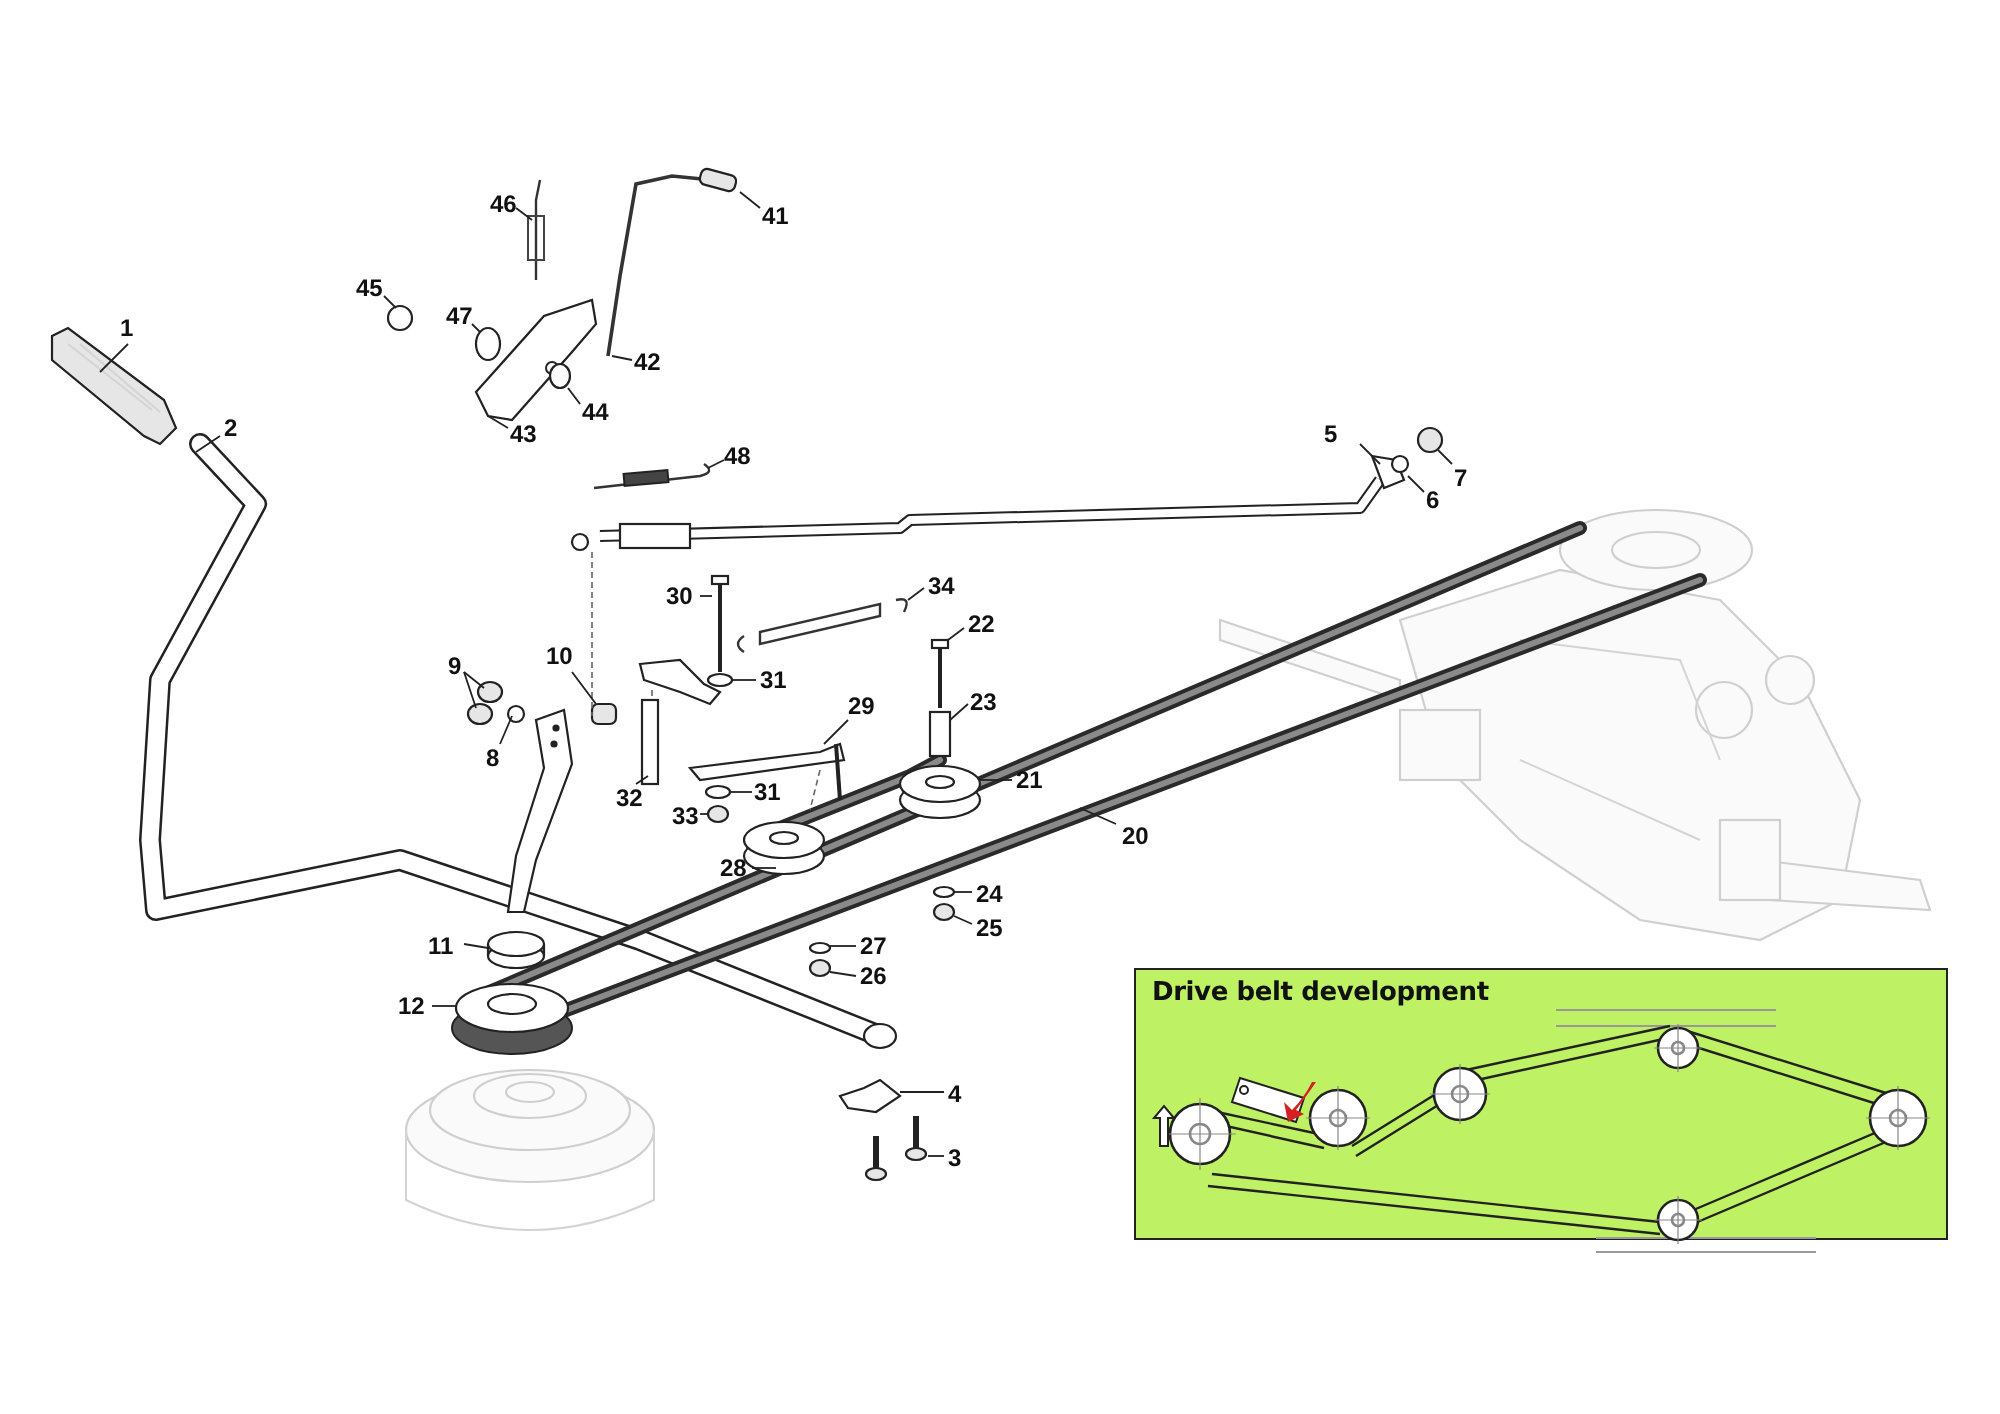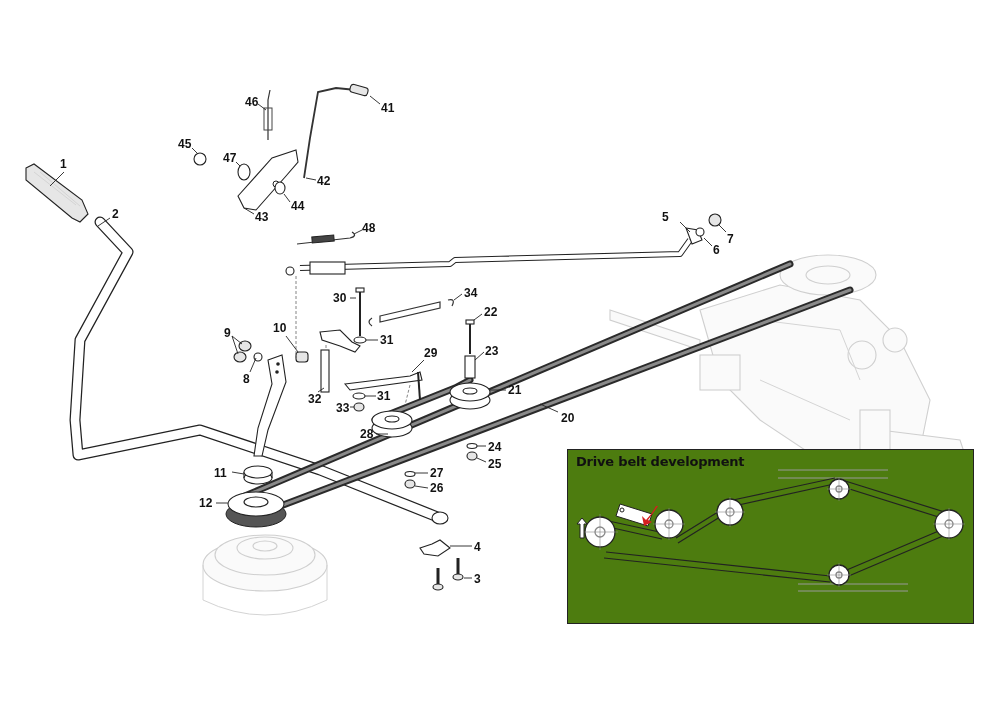--- a/index.html
+++ b/index.html
@@ -9,22 +9,22 @@
   .callout { font-family: "Liberation Sans", sans-serif; font-weight: bold; font-size: 12px; fill: #111; }
   .leader { stroke: #222; stroke-width: 0.9; fill: none; }
   .ghost { stroke: #cfcfcf; stroke-width: 1.1; fill: #fafafa; }
   .ghost-line { stroke: #d4d4d4; stroke-width: 1; fill: none; }
   .part { stroke: #222; stroke-width: 1.1; fill: #fff; }
   .part-grey { stroke: #222; stroke-width: 1.1; fill: #e6e6e6; }
   .belt-outer { stroke: #2a2a2a; stroke-width: 7; fill: none; stroke-linecap: round; stroke-linejoin: round; }
   .belt-inner { stroke: #8a8a8a; stroke-width: 3; fill: none; stroke-linecap: round; stroke-linejoin: round; }
   .dash { stroke: #666; stroke-width: 0.8; stroke-dasharray: 3 2; fill: none; }
   .spring { stroke: #333; stroke-width: 1.2; fill: none; }
-  #inset-box { position: absolute; left: 567px; top: 449px; width: 407px; height: 175px;
-               border: 1.5px solid #222; background: #4d7c0f; box-sizing: border-box; }
+  #inset-box { position: absolute; left: 567px; top: 484px; width: 407px; height: 136px;
+               border: 1.5px solid #222; background: #bef264; box-sizing: border-box; }
   #inset-title { position: absolute; left: 8px; top: 4px; font-weight: bold; font-size: 13px;
                  color: #111; font-family: "DejaVu Sans", sans-serif; letter-spacing: -0.2px; }
   #inset-svg { position: absolute; left: 0; top: 0; width: 407px; height: 145px; }
 </style>
 </head>
 <body>
 
 <div id="stage">
 <svg width="1000" height="707" viewBox="0 0 1000 707" xmlns="http://www.w3.org/2000/svg">
 

